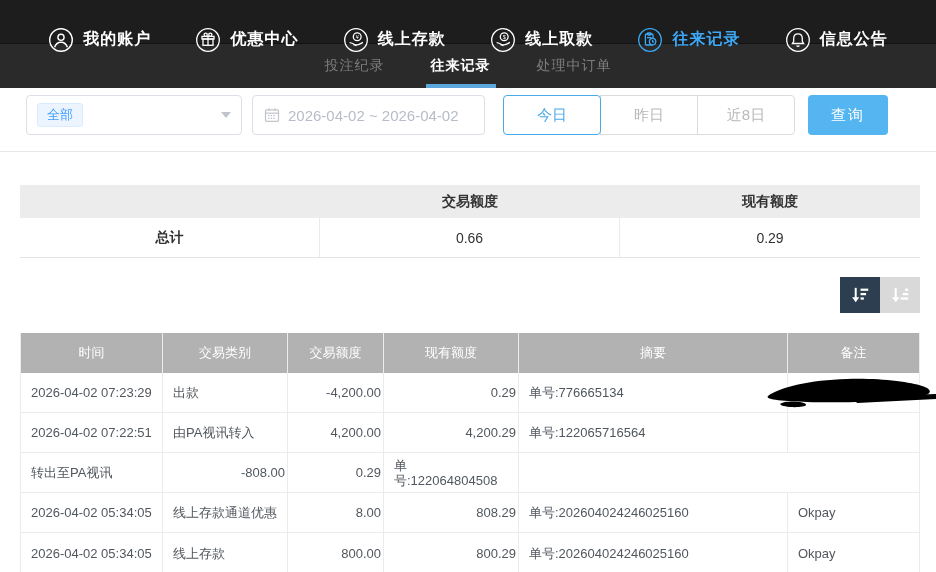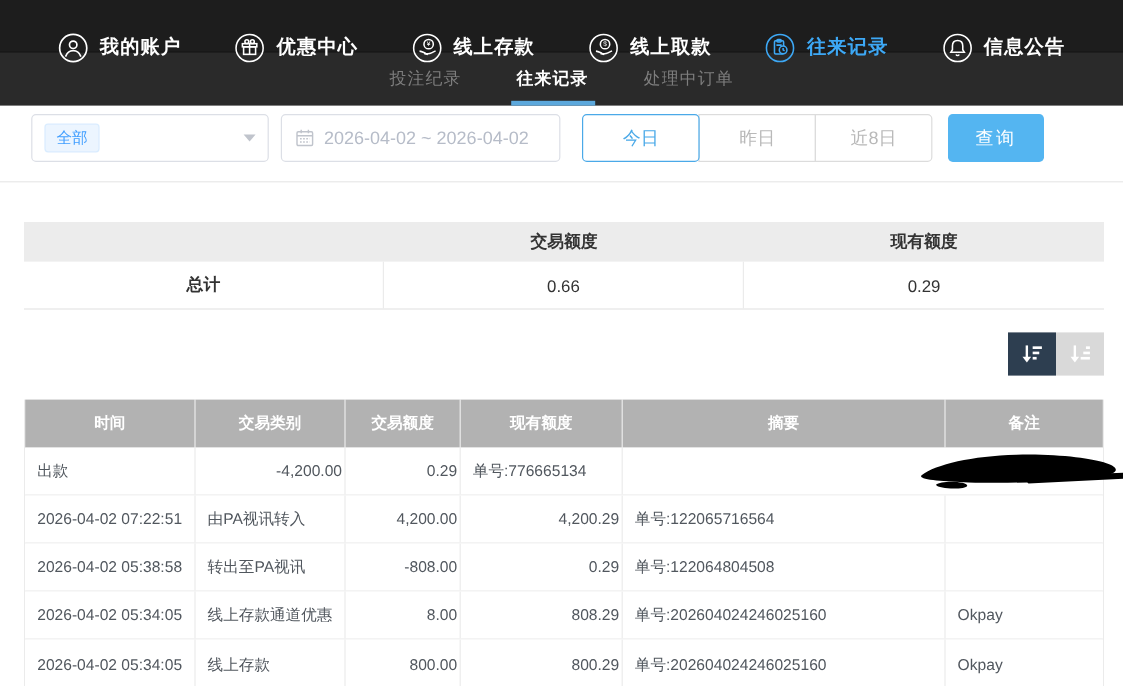--- a/index.html
+++ b/index.html
@@ -20,21 +20,21 @@
     justify-content:center; gap:36px; }
   .subtab { position:relative; height:44px; display:flex; align-items:center;
     padding:0 5px; font-size:14px; color:#7e7e7e; cursor:pointer; letter-spacing:1px; }
   .subtab.active { color:#ffffff; font-weight:bold; }
   .subtab.active .underline { position:absolute; left:0; right:0; bottom:0;
     height:4px; background:#5ca8dc; }
 
   
   .filterbar { height:64px; padding:7px 0 0 26px; border-bottom:1px solid #e8e8e8;
     display:flex; align-items:flex-start; }
-  .dropdown { width:198px; height:40px; border:1px solid #dcdfe6; border-radius:4px;
+  .dropdown { width:216px; height:40px; border:1px solid #dcdfe6; border-radius:4px;
     display:flex; align-items:center; padding:0 10px; background:#fff; cursor:pointer;gap:20px; }
   .tag { background:#ecf5ff; border:1px solid #d9ecff; color:#409eff; font-size:13px;
     padding:2px 9px; border-radius:3px; }
   .dd-caret { margin-left:auto; width:0; height:0; border-left:5px solid transparent;
     border-right:5px solid transparent; border-top:6px solid #c0c4cc; }
   .datebox { margin-left:10px; width:233px; height:40px; border:1px solid #dcdfe6;
     border-radius:4px; display:flex; align-items:center; padding:0 11px; gap:8px;
     color:#b6bcc8; font-size:15px; cursor:pointer; }
   .cal { width:16px; height:16px; flex:0 0 16px; }
   .btn-group { margin-left:18px; display:flex; }
@@ -65,21 +65,21 @@
   .sortbtn { width:40px; height:36px; display:flex; align-items:center;
     justify-content:center; cursor:pointer; }
   .sortbtn.active { background:#2d3e50; }
   .sortbtn.inactive { background:#d9d9d9; }
 
   
   .dtable { margin:20px 16px 0 20px; border:1px solid #ebebeb; border-top:none; }
   .thead { display:grid; grid-template-columns:142px 125px 96px 135px 269px 1fr;
     background:#b2b2b2; height:40px; }
   .thead .hcell { display:flex; align-items:center; justify-content:center;
-    color:#fff; font-size:13px; font-weight:bold; border-right:1px solid rgba(255,255,255,.75); }
+    color:#fff; font-size:13px; font-weight:normal; border-right:1px solid rgba(255,255,255,.75); }
   .thead .hcell:last-child { border-right:none; }
   .trow { display:grid; grid-template-columns:142px 125px 96px 135px 269px 1fr;
     height:40px; border-bottom:1px solid #ebebeb; background:#fff; }
   .trow:last-child { border-bottom:none; }
   .tcell { display:flex; align-items:center; font-size:13px; color:#51575e;
     border-right:1px solid #ebebeb; padding:0 10px; line-height:15px; overflow:hidden; }
   .trow .tcell:last-child { border-right:none; }
   .tcell.num { justify-content:flex-end; padding-right:2px; }
   .tcell.wrap { white-space:normal; word-break:break-all; }
 
@@ -228,36 +228,36 @@
     <div class="thead">
       <div class="hcell">时间</div>
       <div class="hcell">交易类别</div>
       <div class="hcell">交易额度</div>
       <div class="hcell">现有额度</div>
       <div class="hcell">摘要</div>
       <div class="hcell">备注</div>
     </div>
 
     <div class="trow">
+      <div class="tcell">2026-04-02 07:23:29</div>
       <div class="tcell wrap">出款</div>
       <div class="tcell num">-4,200.00</div>
       <div class="tcell num">0.29</div>
       <div class="tcell">单号:776665134</div>
       <div class="tcell"></div>
     </div>
     <div class="trow">
       <div class="tcell">2026-04-02 07:22:51</div>
       <div class="tcell wrap">由PA视讯转入</div>
       <div class="tcell num">4,200.00</div>
       <div class="tcell num">4,200.29</div>
       <div class="tcell">单号:122065716564</div>
       <div class="tcell"></div>
     </div>
     <div class="trow">
-      <div class="tcell">2026-04-02 05:38:58</div>
       <div class="tcell wrap">转出至PA视讯</div>
       <div class="tcell num">-808.00</div>
       <div class="tcell num">0.29</div>
       <div class="tcell">单号:122064804508</div>
       <div class="tcell"></div>
     </div>
     <div class="trow">
       <div class="tcell">2026-04-02 05:34:05</div>
       <div class="tcell wrap">线上存款通道优惠</div>
       <div class="tcell num">8.00</div>

